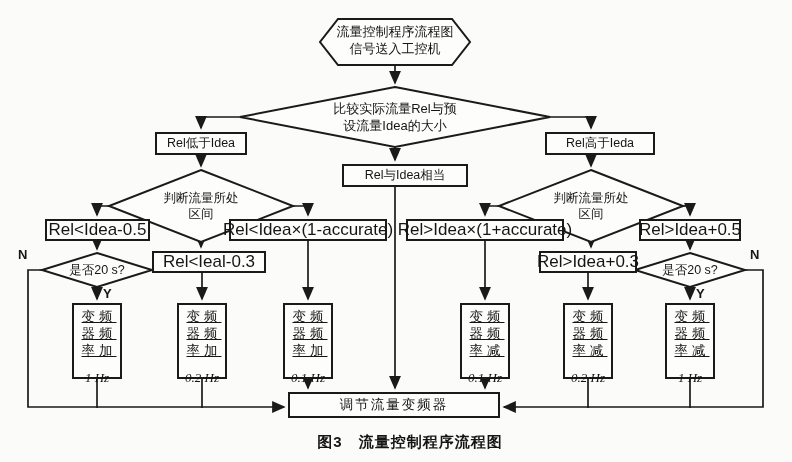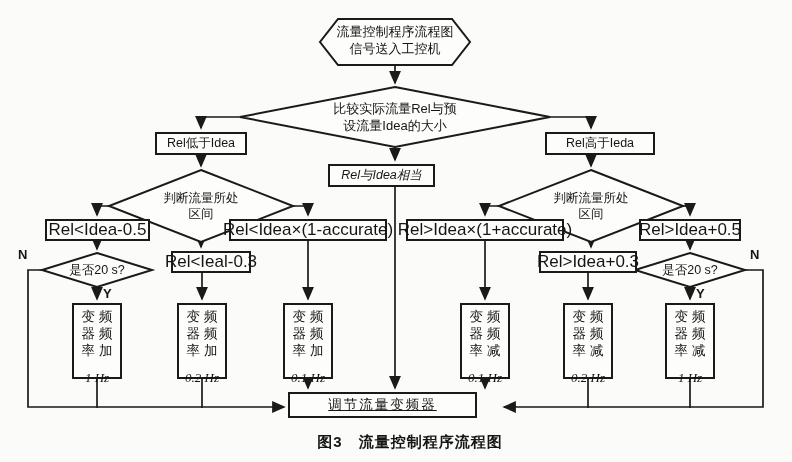--- a/index.html
+++ b/index.html
@@ -24,21 +24,21 @@
   }
   .txt{
     position:absolute;text-align:center;line-height:1.28;
     font-size:13px;z-index:3;white-space:nowrap;
   }
   .cond{font-size:17px;height:22px;}
   .action{
     flex-direction:column;justify-content:flex-start;
     padding-top:3px;font-size:13.5px;line-height:17px;
   }
-  .action .cjk{letter-spacing:4px;text-indent:4px;}
+  .action .cjk{letter-spacing:4px;text-indent:4px;text-decoration:underline;}
   .action .hz{
     font-family:"Liberation Serif","DejaVu Serif",serif;
     font-style:italic;font-size:13px;margin-top:10px;text-align:center;
   }
   .branch-label{
     position:absolute;font-size:13px;font-weight:bold;z-index:3;
   }
   .caption{
     position:absolute;text-align:center;
     font-size:15px;font-weight:bold;letter-spacing:1px;z-index:3;
@@ -121,24 +121,24 @@
   <div class="txt" style="left:50px;top:262px;width:94px;font-size:12.5px;">是否20 s?</div>
   <div class="txt" style="left:643px;top:262px;width:94px;font-size:12.5px;">是否20 s?</div>
 
   <div class="branch-label" style="left:18px;top:247px;">N</div>
   <div class="branch-label" style="left:103px;top:286px;">Y</div>
   <div class="branch-label" style="left:750px;top:247px;">N</div>
   <div class="branch-label" style="left:696px;top:286px;">Y</div>
 
   <div class="node" style="left:155px;top:132px;width:92px;height:23px;">Rel低于Idea</div>
   <div class="node" style="left:545px;top:132px;width:110px;height:23px;">Rel高于Ieda</div>
-  <div class="node" style="left:328px;top:164px;width:107px;height:23px;font-style:italic;">Rel与Idea相当</div>
+  <div class="node" style="left:342px;top:164px;width:126px;height:23px;">Rel与Idea相当</div>
 
   <div class="node cond" style="left:45px;top:219px;width:105px;">Rel&lt;Idea-0.5</div>
-  <div class="node cond" style="left:171px;top:251px;width:80px;">Rel&lt;Ieal-0.3</div>
+  <div class="node cond" style="left:152px;top:251px;width:114px;">Rel&lt;Ieal-0.3</div>
   <div class="node cond" style="left:229px;top:219px;width:158px;">Rel&lt;Idea×(1-accurate)</div>
   <div class="node cond" style="left:406px;top:219px;width:158px;">Rel&gt;Idea×(1+accurate)</div>
   <div class="node cond" style="left:539px;top:251px;width:98px;">Rel&gt;Idea+0.3</div>
   <div class="node cond" style="left:639px;top:219px;width:102px;text-align:center;">Rel&gt;Idea+0.5</div>
 
   <div class="node action" style="left:72px;top:303px;width:50px;height:76px;">
     <div class="cjk">变频</div>
     <div class="cjk">器频</div>
     <div class="cjk">率加</div>
     <div class="hz">1 Hz</div>
@@ -167,17 +167,17 @@
     <div class="cjk">率减</div>
     <div class="hz">0.2 Hz</div>
   </div>
   <div class="node action" style="left:665px;top:303px;width:50px;height:76px;">
     <div class="cjk">变频</div>
     <div class="cjk">器频</div>
     <div class="cjk">率减</div>
     <div class="hz">1 Hz</div>
   </div>
 
-  <div class="node" style="left:288px;top:392px;width:189px;height:26px;font-size:13.5px;letter-spacing:2px;text-decoration:underline;">调节流量变频器</div>
+  <div class="node" style="left:288px;top:392px;width:212px;height:26px;font-size:13.5px;letter-spacing:2px;">调节流量变频器</div>
 
   <div class="caption" style="left:260px;top:433px;width:300px;">图3　流量控制程序流程图</div>
 
 </div>
 
 </body></html>

